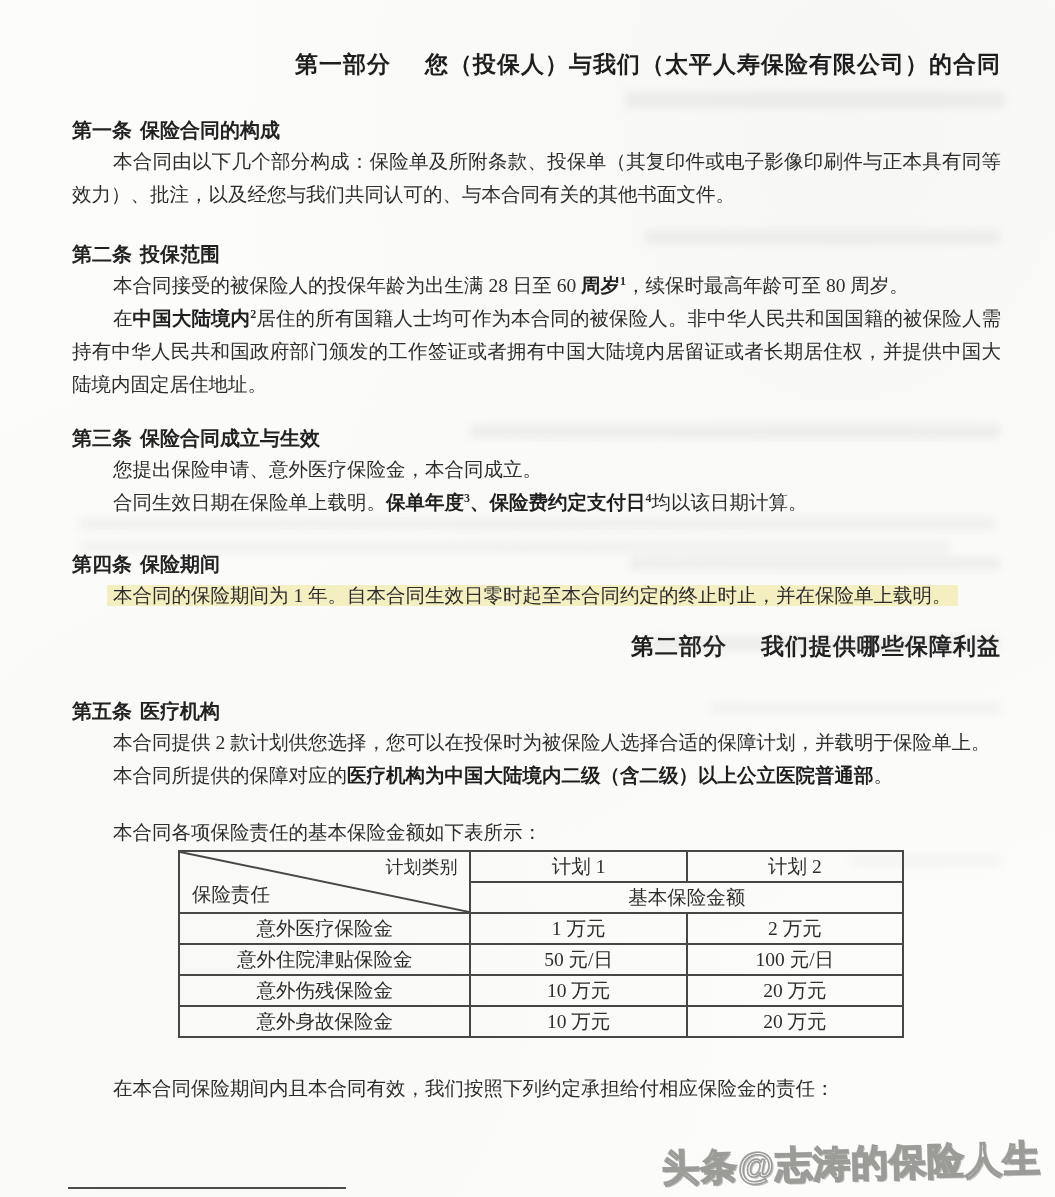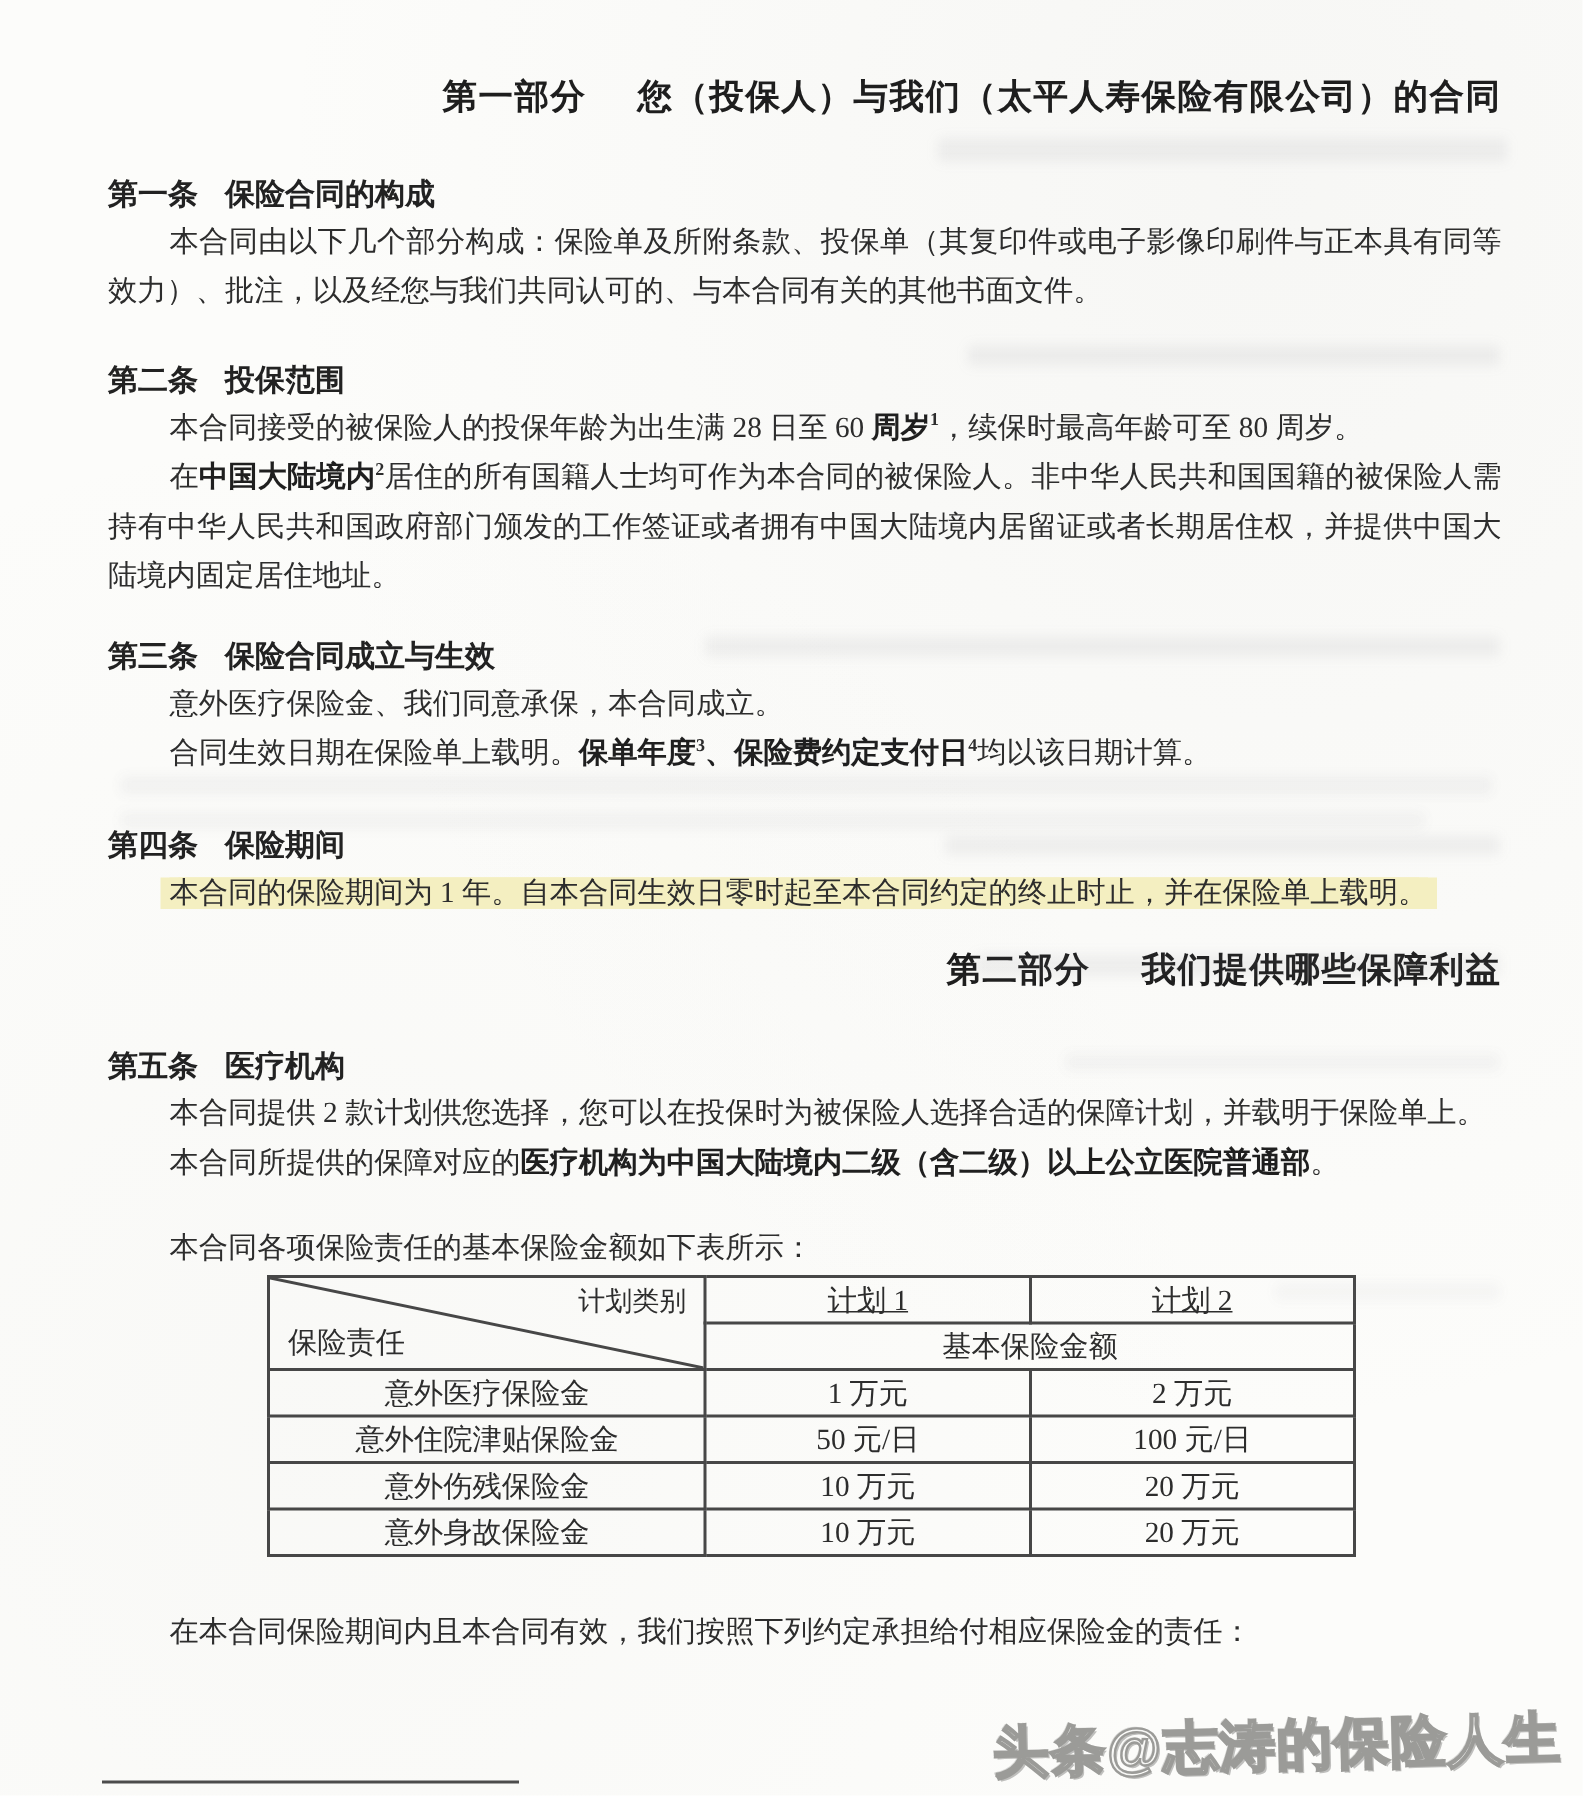--- a/index.html
+++ b/index.html
@@ -22,21 +22,21 @@
     font-size:23px; line-height:34px;
     font-weight:bold; color:#1e1e1e;
     letter-spacing:1px;
   }
   .part-title .part-label { margin-right:34px; }
 
   .article-heading {
     font-size:20px; line-height:30px;
     font-weight:bold; color:#222;
   }
-  .article-heading .art-num { margin-right:18px;text-align:right; }
+  .article-heading .art-num { margin-right:8px;text-align:right; }
 
   p.body-par {
     font-size:19.5px; line-height:33px;
     text-align:justify; text-indent:41px;
     color:#2d2d2d;
   }
   .b { font-weight:bold; color:#1f1f1f; }
   sup.fn { font-size:12px; font-weight:bold; vertical-align:super; line-height:0; }
 
   .hl { background:#f4efc1; box-shadow:-6px 0 0 #f4efc1, 6px 0 0 #f4efc1; }
@@ -61,21 +61,21 @@
     color:#2d2d2d;
   }
   table.benefit td {
     border:2px solid #474747;
     text-align:center;
     height:31px;
     padding:1px 4px;
     vertical-align:middle;
   }
   td.col-liability { width:252px; }
-  td.col-plan { width:187px;text-decoration:underline; }
+  td.col-plan { width:187px; }
   td.diag-cell { position:relative; height:64px; padding:0; }
   .diag-svg { position:absolute; left:0; top:0; width:100%; height:100%; display:block; }
   .diag-top    { position:absolute; top:3px; right:12px; font-size:18px; }
   .diag-bottom { position:absolute; bottom:4px; left:12px; font-size:19.5px; }
 
   .footnote-rule {
     position:absolute; left:68px; bottom:8px;
     width:278px; height:2px; background:#4c4c4c;
   }
 
@@ -132,21 +132,21 @@
         <span class="art-num">第二条</span><span>投保范围</span>
       </div>
       <p class="body-par"><span>本合同接受的被保险人的投保年龄为出生满 28 日至 60 </span><span class="b">周岁</span><sup class="fn">1</sup><span>，续保时最高年龄可至 80 周岁。</span></p>
       <p class="body-par"><span>在</span><span class="b">中国大陆境内</span><sup class="fn">2</sup><span>居住的所有国籍人士均可作为本合同的被保险人。非中华人民共和国国籍的被保险人需持有中华人民共和国政府部门颁发的工作签证或者拥有中国大陆境内居留证或者长期居住权，并提供中国大陆境内固定居住地址。</span></p>
     </div>
 
     <div class="article mt-art3">
       <div class="article-heading">
         <span class="art-num">第三条</span><span>保险合同成立与生效</span>
       </div>
-      <p class="body-par">意外医疗保险金、我们同意承保，本合同成立。</p>
+      <p class="body-par">您提出保险申请、意外医疗保险金，本合同成立。</p>
       <p class="body-par"><span>合同生效日期在保险单上载明。</span><span class="b">保单年度</span><sup class="fn">3</sup><span class="b">、</span><span class="b">保险费约定支付日</span><sup class="fn">4</sup><span>均以该日期计算。</span></p>
     </div>
 
     <div class="article mt-art4">
       <div class="article-heading">
         <span class="art-num">第四条</span><span>保险期间</span>
       </div>
       <p class="body-par"><span class="hl">本合同的保险期间为 1 年。自本合同生效日零时起至本合同约定的终止时止，并在保险单上载明。</span></p>
     </div>
 

